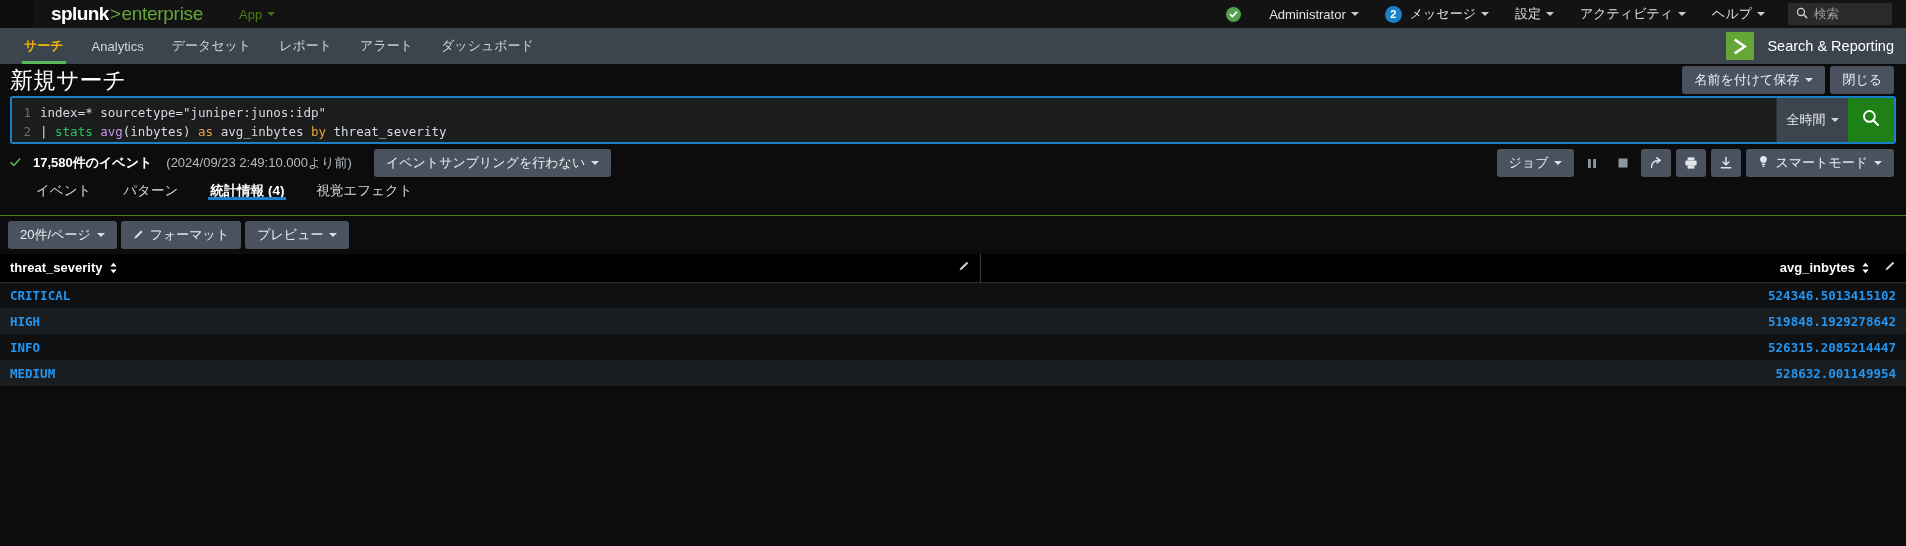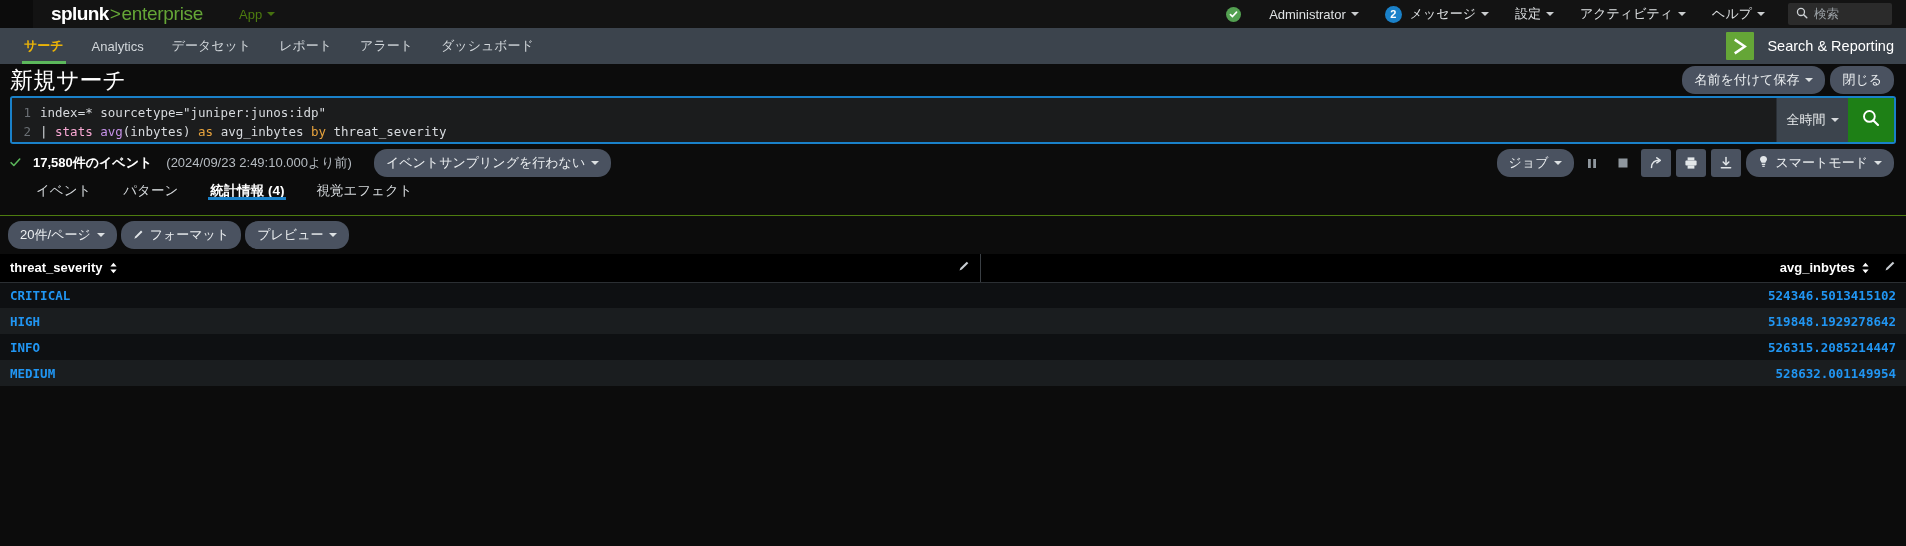--- a/index.html
+++ b/index.html
@@ -98,21 +98,21 @@
   .app-badge .nm { font-size: 14.5px; color: #ffffff; }
 
   
   .titlerow {
     height: 32px; background: #0c0c0c;
     display: flex; align-items: center; padding: 0 12px 0 10px;
   }
   .page-title { font-size: 23px; color: #ffffff; font-weight: normal; }
   .btnbar { margin-left: auto; display: flex; gap: 5px; }
   .btn {
-    background: #4a5260; color: #eceff1; border: none; border-radius: 13px;
+    background: #4a5260; color: #eceff1; border: none; border-radius: 3px;
     font-size: 13px; font-family: inherit; height: 28px;
     padding: 4px 12px; cursor: pointer;
     display: inline-flex; align-items: center; gap: 6px;
     white-space: nowrap;
   }
   .btn.dark { background: #4a5260; }
 
   
   .searchwrap { padding: 0 10px; }
   .searchrow {
@@ -124,21 +124,21 @@
     flex: 1 1 auto; background: #1b1c1d; padding: 5px 0 0 0;
     font-family: "DejaVu Sans Mono", "Liberation Mono", monospace;
     font-size: 12.5px; line-height: 19px; overflow: hidden;
   }
   .spl .ln { display: flex; }
   .spl .gut {
     width: 28px; text-align: right; padding-right: 9px;
     color: #6b7075; user-select: none; flex: 0 0 auto;
   }
   .spl .code { color: #d7dade; white-space: pre; }
-  .k-cmd { color: #f9a8d4; }
+  .k-cmd { color: #22c55e; }
   .k-fn  { color: #c792ea; }
   .k-kw  { color: #e8a33d; }
   .timepick {
     flex: 0 0 auto; width: 72px; background: #3c444d; color: #e7eaec;
     font-size: 13px; display: flex; align-items: center; justify-content: center;
     gap: 5px; cursor: pointer; border-left: 1px solid #2a2f36;
   }
   .gosearch {
     flex: 0 0 auto; width: 46px; background: #1e8016;
     display: flex; align-items: center; justify-content: center; cursor: pointer;

